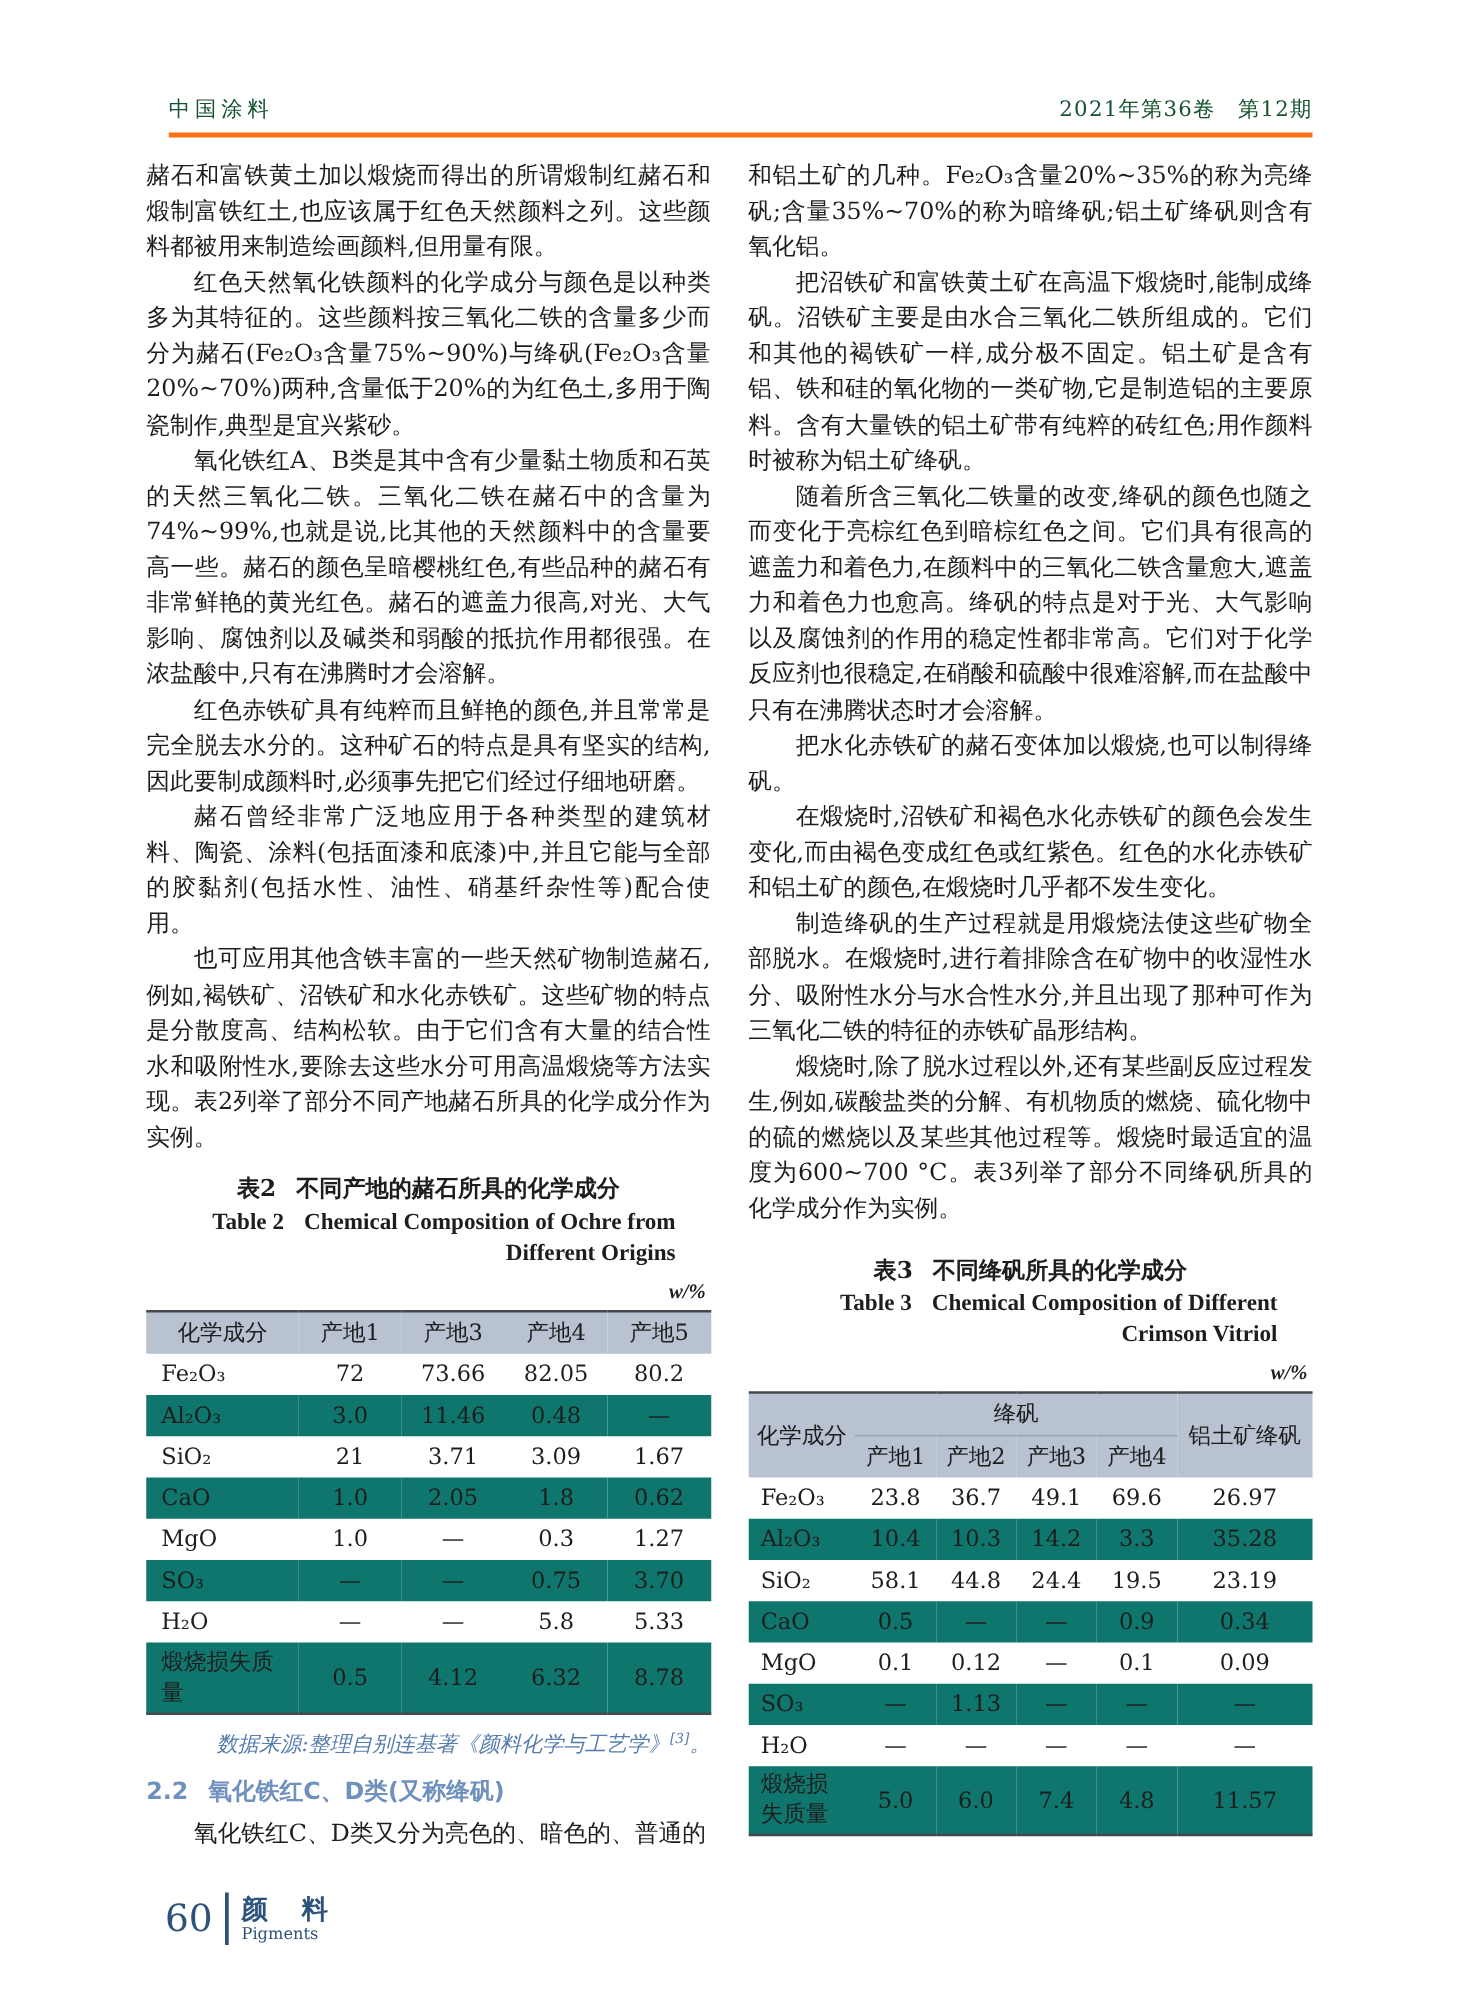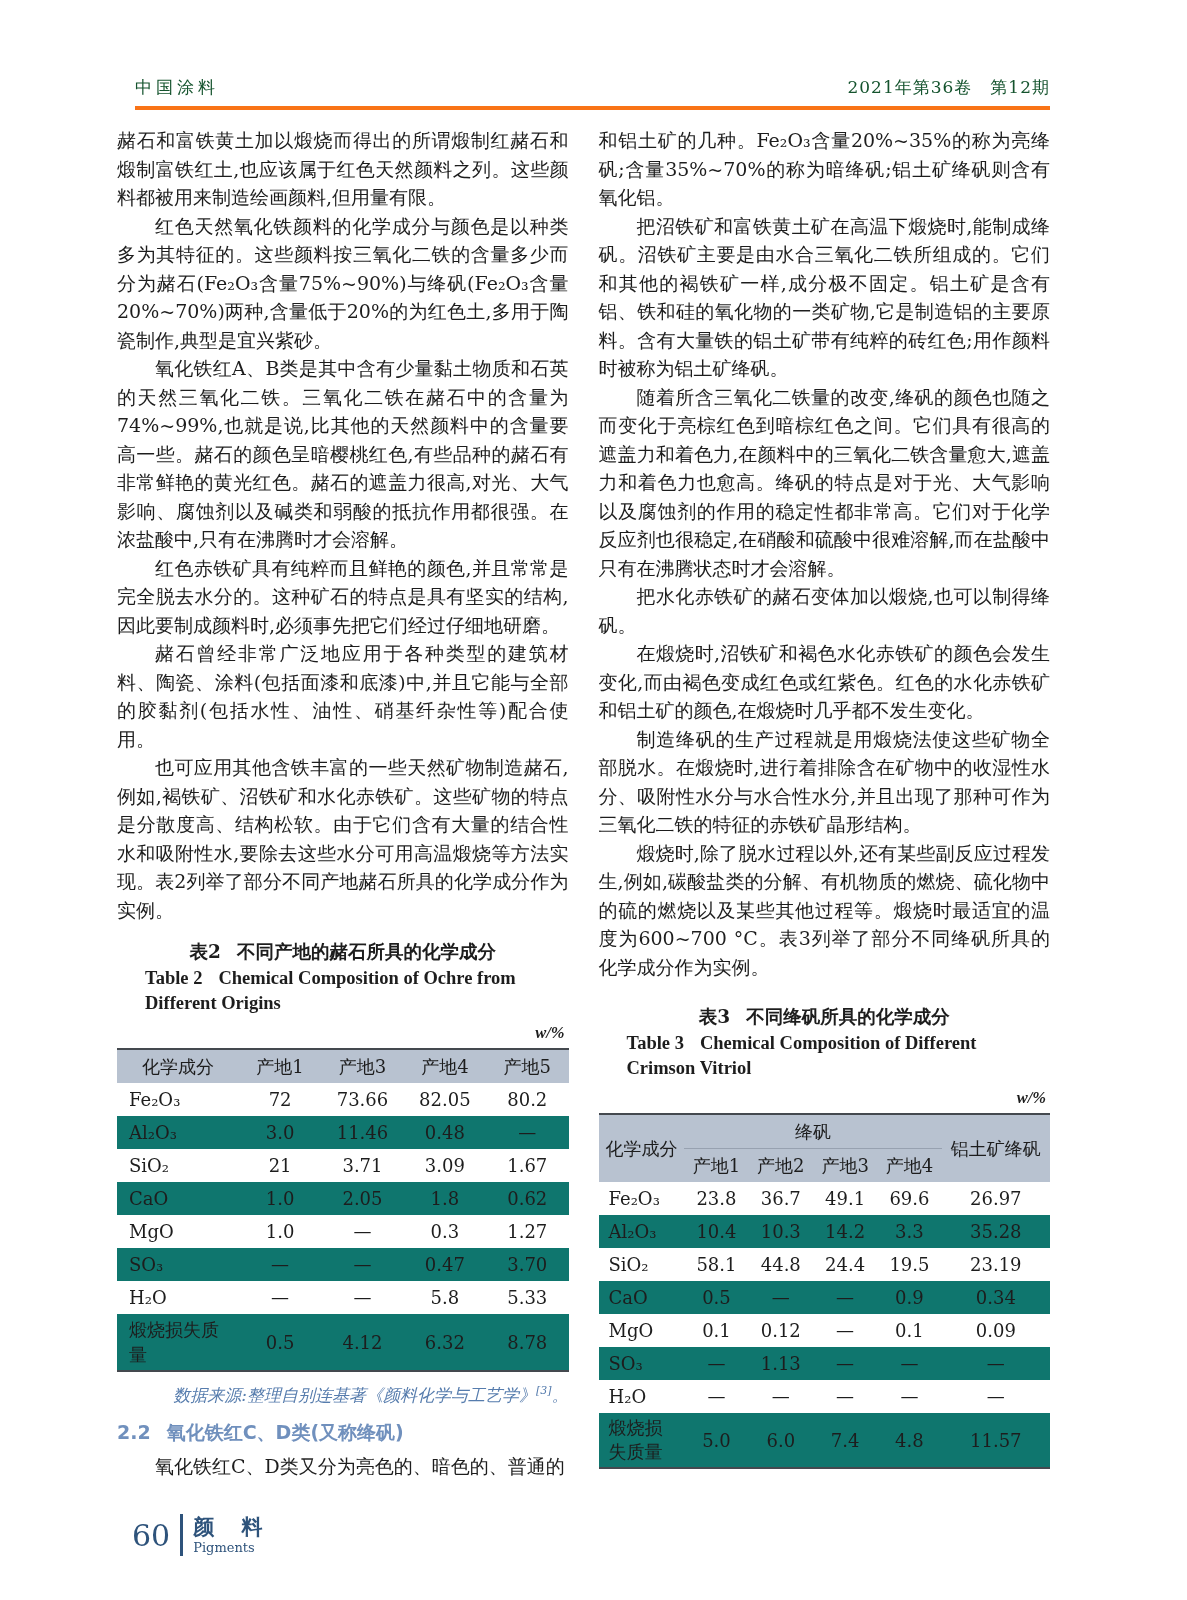--- a/index.html
+++ b/index.html
@@ -13,21 +13,21 @@
   .columns{position:absolute;top:126px;left:117px;right:137px;display:flex;gap:30px;}
   .col{flex:1 1 0;font-size:19px;line-height:28.5px;text-align:justify;}
   .col p{margin:0;text-indent:2em;}
   .col p.noindent{text-indent:0;}
   h3.section{font-family:"DejaVu Sans","Liberation Sans",sans-serif;font-weight:bold;
         color:#7090bd;font-size:19px;margin:9px 0 7px;text-indent:0;line-height:26px;}
   h3.section .sec-num{margin-right:16px;}
   .tbl-block{margin-top:14px;}
   .tbl-caption-cn{font-weight:bold;text-align:center;font-size:18.5px;line-height:28px;}
   .tbl-caption-cn .cap-label{margin-right:16px;}
-  .tbl-caption-en{font-weight:bold;text-align:left;font-size:18.5px;line-height:25px;
+  .tbl-caption-en{font-weight:bold;text-align:right;font-size:18.5px;line-height:25px;
         font-family:"Liberation Serif","DejaVu Serif",serif;padding:0 28px;}
   .tbl-caption-en .cap-label{margin-right:16px;}
   .tbl-unit{text-align:right;font-style:italic;font-weight:bold;font-size:16.5px;
         line-height:22px;margin:6px 4px 4px 0;font-family:"Liberation Serif",serif;}
   table.datatable{width:100%;border-collapse:collapse;border-top:2px solid #44494f;
         border-bottom:2px solid #44494f;font-size:18px;table-layout:fixed;}
   table.datatable th{font-weight:normal;}
   table.datatable th,table.datatable td{padding:3px 4px;text-align:center;line-height:25px;}
   table.datatable thead{background:#b8c2d0;}
   table.datatable thead tr{height:34px;}
@@ -121,21 +121,21 @@
                 <td class="rowlabel">MgO</td>
                 <td>1.0</td>
                 <td>—</td>
                 <td>0.3</td>
                 <td>1.27</td>
               </tr>
               <tr class="shade">
                 <td class="rowlabel">SO₃</td>
                 <td>—</td>
                 <td>—</td>
-                <td>0.47</td>
+                <td>0.75</td>
                 <td>3.70</td>
               </tr>
               <tr>
                 <td class="rowlabel">H₂O</td>
                 <td>—</td>
                 <td>—</td>
                 <td>5.8</td>
                 <td>5.33</td>
               </tr>
               <tr class="shade">

